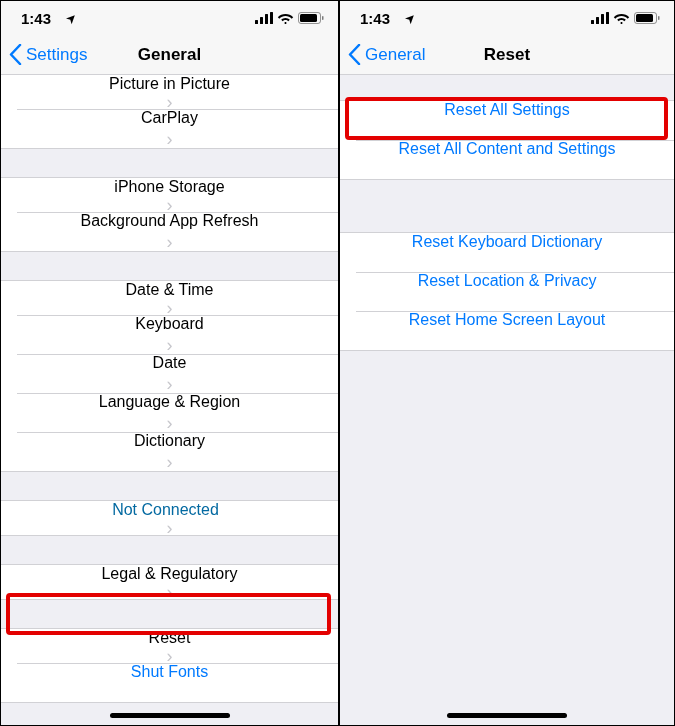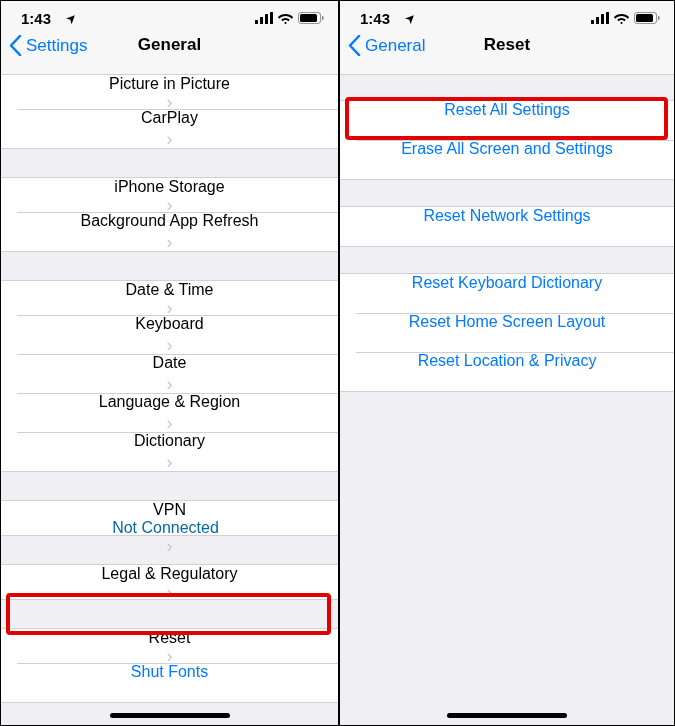--- a/index.html
+++ b/index.html
@@ -37,21 +37,21 @@
     font-weight: 600;
   }
   .status-left { display: flex; align-items: center; gap: 16px; }
   .status-right { display: flex; align-items: center; gap: 4px; }
   .nav-bar {
     height: 40px;
     background: #f7f7f7;
     border-bottom: 1px solid #d1d1d5;
     position: relative;
     display: flex;
-    align-items: flex-start;
+    align-items: center;
   }
   .nav-back {
     position: absolute;
     left: 8px;
     display: flex;
     align-items: center;
     color: #007aff;
     font-size: 17px;
     cursor: pointer;
   }
@@ -215,21 +215,20 @@
         <div class="row">
           <span class="row-label">Dictionary</span>
           <span class="chev">›</span>
         </div>
       </div>
 
       <div class="spacer"></div>
 
       <div class="group">
         <div class="row">
-          <span class="row-label">VPN</span>
           <span class="row-value">Not Connected</span>
           <span class="chev">›</span>
         </div>
       </div>
 
       <div class="spacer"></div>
 
       <div class="group">
         <div class="row">
           <span class="row-label">Legal &amp; Regulatory</span>
@@ -288,43 +287,38 @@
       <div class="nav-title">Reset</div>
     </div>
 
     <div class="content">
       <div style="height:25px"></div>
       <div class="group">
         <div class="row">
           <span class="row-label link">Reset All Settings</span>
         </div>
         <div class="row">
-          <span class="row-label link">Erase All Screen and Settings</span>
+          <span class="row-label link">Reset All Content and Settings</span>
         </div>
       </div>
 
       <div style="height:26px"></div>
 
-      <div class="group">
-        <div class="row">
-          <span class="row-label link">Reset Network Settings</span>
-        </div>
-      </div>
 
       <div style="height:26px"></div>
 
       <div class="group">
         <div class="row">
           <span class="row-label link">Reset Keyboard Dictionary</span>
         </div>
         <div class="row">
+          <span class="row-label link">Reset Location &amp; Privacy</span>
+        </div>
+        <div class="row">
           <span class="row-label link">Reset Home Screen Layout</span>
-        </div>
-        <div class="row">
-          <span class="row-label link">Reset Location &amp; Privacy</span>
         </div>
       </div>
     </div>
 
     <div class="highlight" style="left:5px;top:96px;width:323px;height:43px"></div>
 
     <div class="home-indicator"></div>
   </div>
 
 </div>

